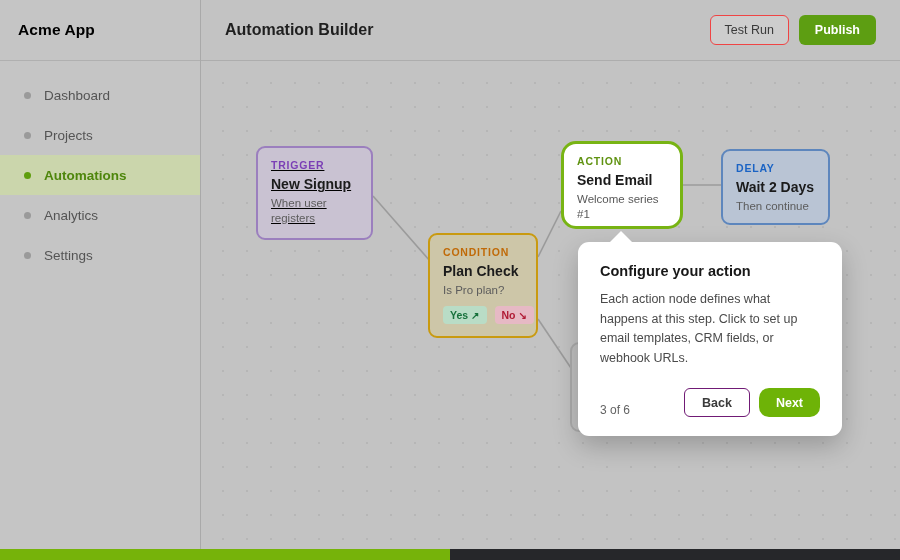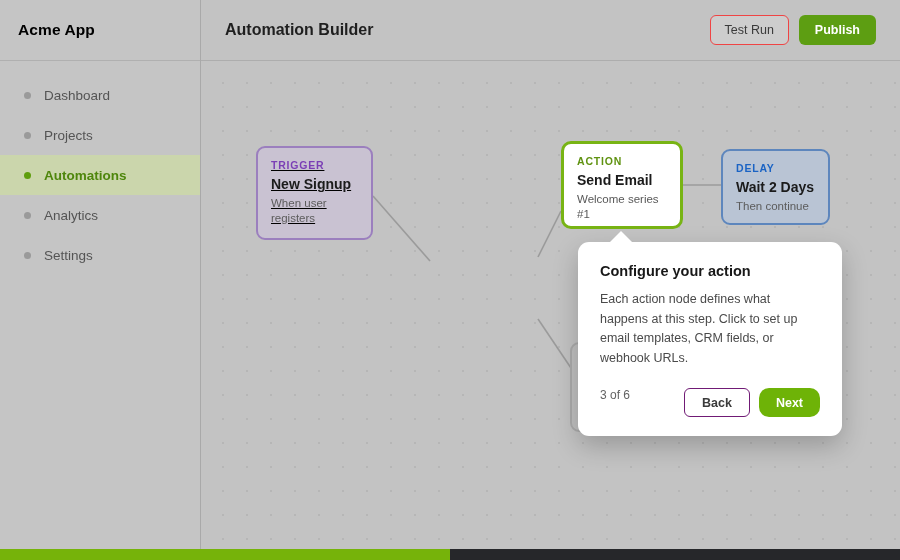--- a/index.html
+++ b/index.html
@@ -185,21 +185,21 @@
   .branch-yes { background: #b9dcc6; color: #17713c; }
   .branch-no  { background: #e6b9c4; color: #b01b35; }
   .branch-arrow { font-size: 10px; }
 
   
   #node-action {
     left: 360px; top: 80px;
     width: 122px; height: 88px;
     background: #ffffff;
     border: 3px solid #78b414;
-    border-radius: 10px;
+    border-radius: 15px;
   }
   #node-action .node-kind { color: #5f9210; }
   #node-action .node-sub { color: #585858; }
 
   
   #node-delay {
     left: 520px; top: 88px;
     width: 109px; height: 76px;
     background: #b9c4d4;
     border: 2px solid #5d86bd;
@@ -239,21 +239,21 @@
     margin-bottom: 11px;
   }
   #popover-body {
     font-size: 12.5px;
     line-height: 19.5px;
     color: #4a4a4a;
   }
   #popover-footer {
     position: absolute;
     left: 22px; right: 22px; bottom: 19px;
-    display: flex; align-items: flex-start;
+    display: flex; align-items: flex-end;
   }
   #popover-step {
     font-size: 12px;
     color: #636363;
   }
   #popover-buttons {
     margin-left: auto;
     display: flex; gap: 9px;
   }
   #back-button {
@@ -355,20 +355,35 @@
     </svg>
 
     <div class="node" id="node-hidden"></div>
 
     <div class="node" id="node-trigger">
       <div class="node-kind">TRIGGER</div>
       <div class="node-title">New Signup</div>
       <div class="node-sub">When user registers</div>
     </div>
 
+    <div class="node" id="node-condition">
+      <div class="node-kind">CONDITION</div>
+      <div class="node-title">Plan Check</div>
+      <div class="node-sub">Is Pro plan?</div>
+      <div class="branch-row">
+        <div class="branch-badge branch-yes">
+          <span>Yes</span>
+          <span class="branch-arrow">↗</span>
+        </div>
+        <div class="branch-badge branch-no">
+          <span>No</span>
+          <span class="branch-arrow">↘</span>
+        </div>
+      </div>
+    </div>
 
     <div class="node" id="node-action">
       <div class="node-kind">ACTION</div>
       <div class="node-title">Send Email</div>
       <div class="node-sub">Welcome series #1</div>
     </div>
 
     <div class="node" id="node-delay">
       <div class="node-kind">DELAY</div>
       <div class="node-title">Wait 2 Days</div>

